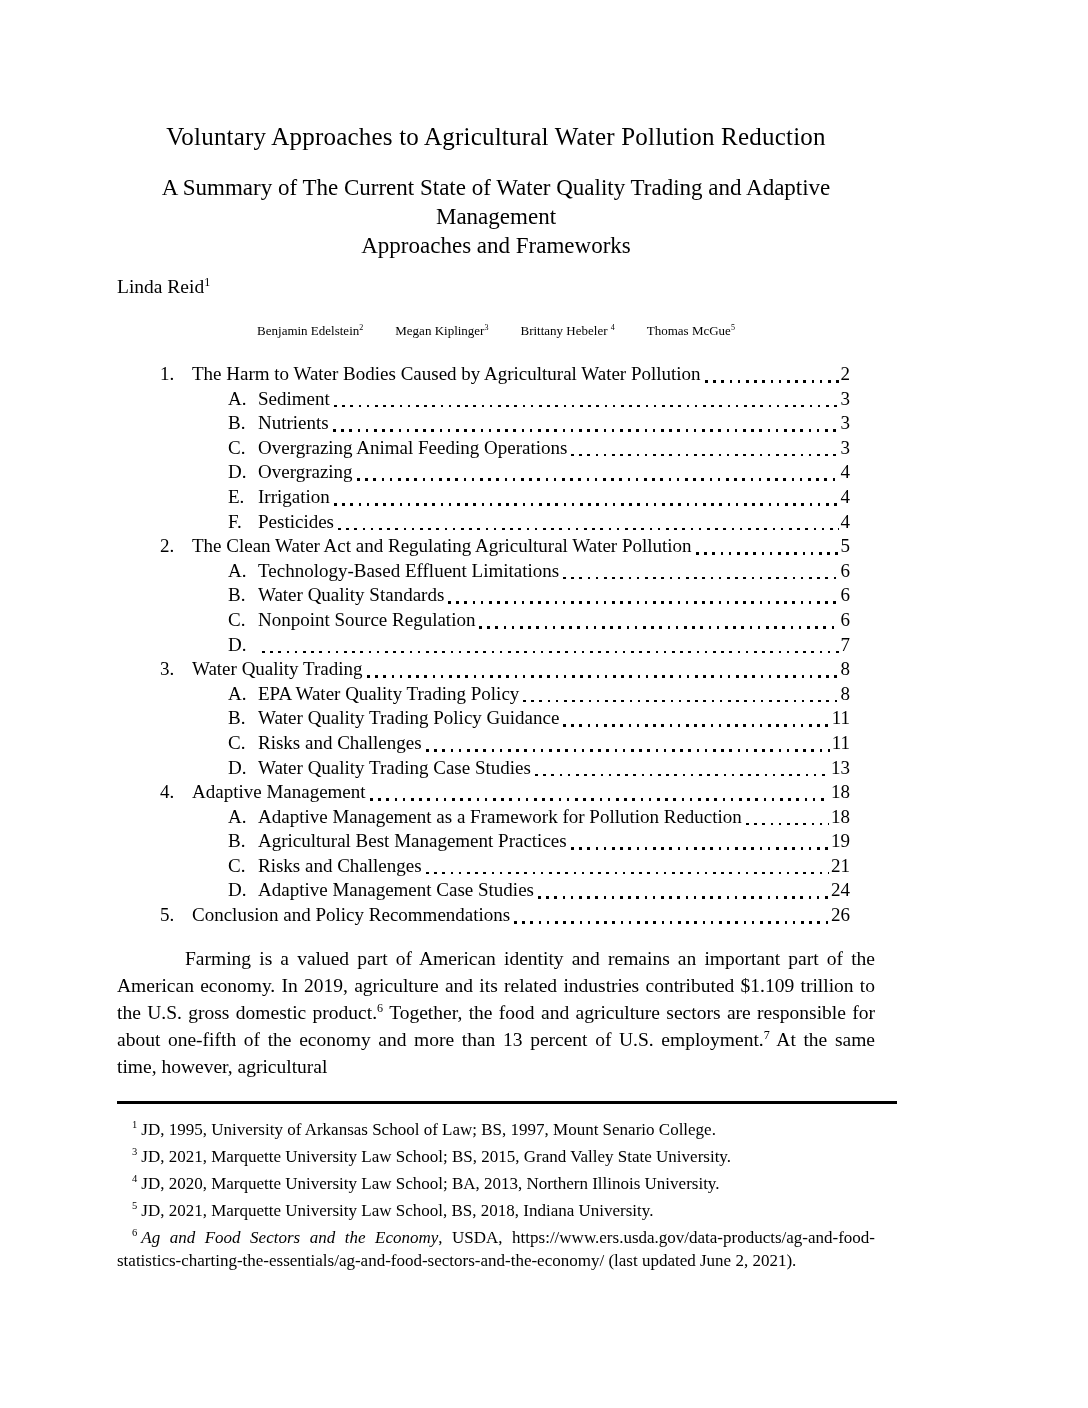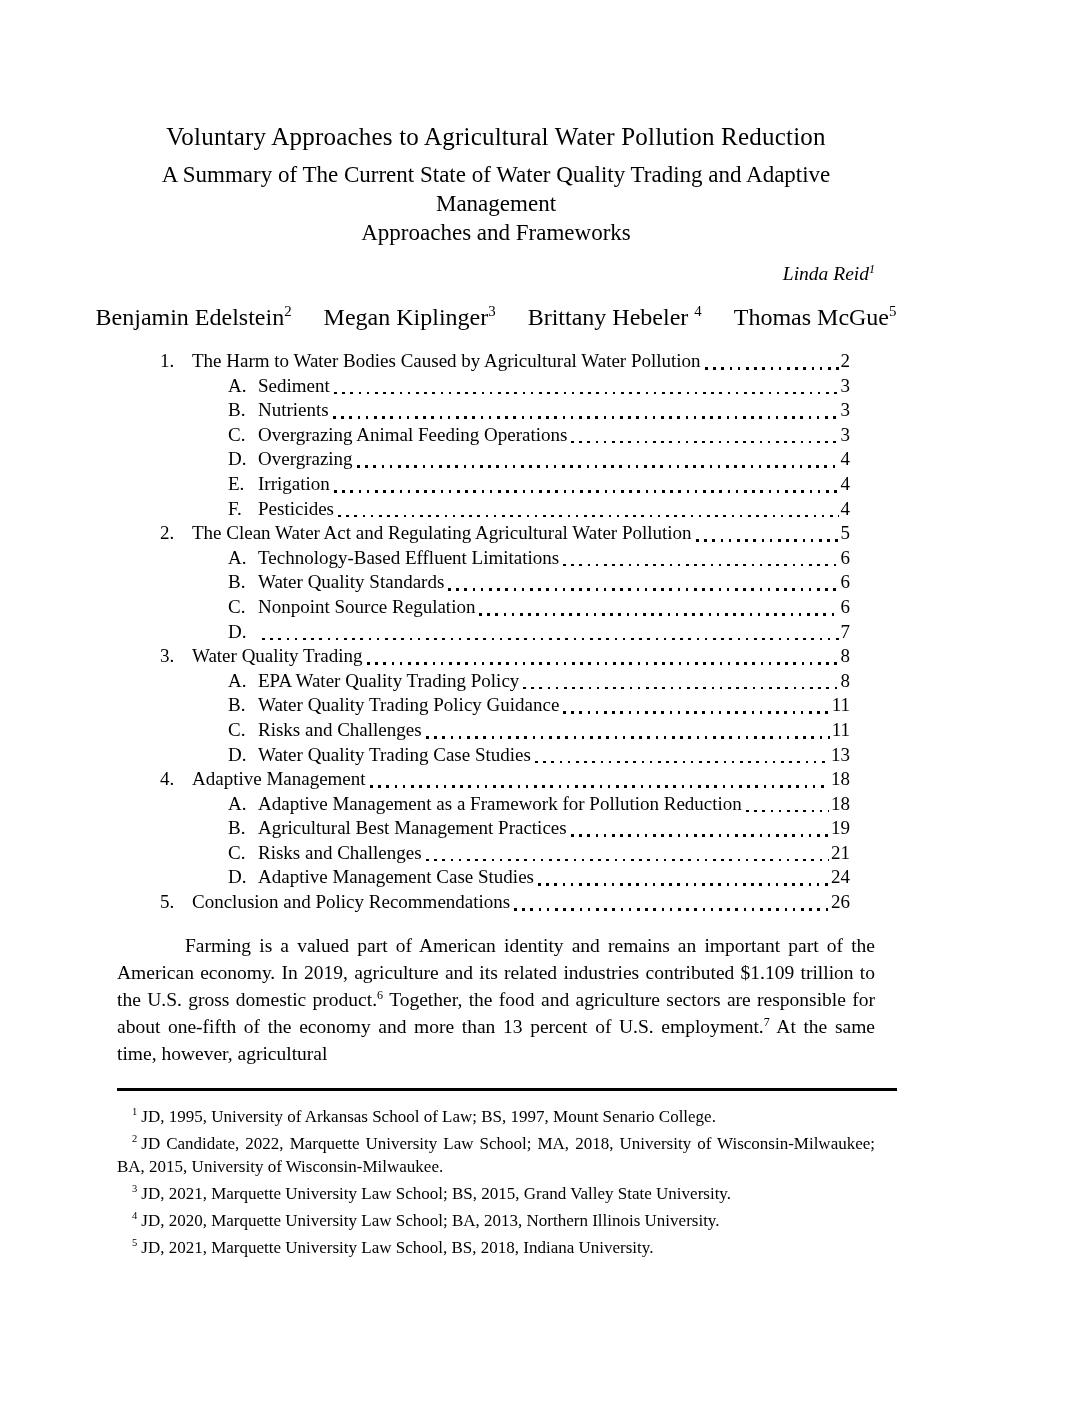--- a/index.html
+++ b/index.html
@@ -17,35 +17,34 @@
   .title {
     padding-top: 121px;
     margin: 0;
     font-size: 25px;
     line-height: 32px;
     font-weight: normal;
     text-align: center;
     letter-spacing: 0.2px;
   }
   .subtitle {
-    margin-top: 7px;
+    margin-top: 20px;
     font-size: 23px;
     line-height: 29px;
     text-align: center;
   }
   .lead-author {
     margin-top: 15px;
     font-size: 19.5px;
     line-height: 24px;
-    text-align: right;
-    font-style: italic;
+    text-align: left;
   }
   .authors-row {
     margin-top: 19px;
-    font-size: 24px;
+    font-size: 13px;
     line-height: 25px;
     display: flex;
     justify-content: center;
     gap: 32px;
     white-space: nowrap;
   }
   sup {
     font-size: 62%;
     vertical-align: super;
     line-height: 0;
@@ -258,19 +257,19 @@
         <span class="toc-page">26</span>
       </div>
   </nav>
 
   <p class="body-par"><span>Farming is a valued part of American identity and remains an important part of the American economy. In 2019, agriculture and its related industries contributed $1.109 trillion to the U.S. gross domestic product.</span><sup>6</sup><span> Together, the food and agriculture sectors are responsible for about one-fifth of the economy and more than 13 percent of U.S. employment.</span><sup>7</sup><span> At the same time, however, agricultural</span></p>
 
   <div class="fn-rule"></div>
 
   <section class="footnotes">
     <p class="fn"><sup>1</sup><span>JD, 1995, University of Arkansas School of Law; BS, 1997, Mount Senario College.</span></p>
-    <p class="fn"><sup>2</sup><span>JD Candidate, 2022, Marquette University Law School; MA, 2018, University of Wisconsin-Milwaukee; BA, 2015, University of Wisconsin-Milwaukee.</span></p>
     <p class="fn"><sup>3</sup><span>JD, 2021, Marquette University Law School; BS, 2015, Grand Valley State University.</span></p>
     <p class="fn"><sup>4</sup><span>JD, 2020, Marquette University Law School; BA, 2013, Northern Illinois University.</span></p>
     <p class="fn"><sup>5</sup><span>JD, 2021, Marquette University Law School, BS, 2018, Indiana University.</span></p>
+    <p class="fn"><sup>6</sup><span class="it">Ag and Food Sectors and the Economy</span><span>, USDA, https://www.ers.usda.gov/data-products/ag-and-food-statistics-charting-the-essentials/ag-and-food-sectors-and-the-economy/ (last updated June 2, 2021).</span></p>
   </section>
 
 </div>
 
 </body></html>

